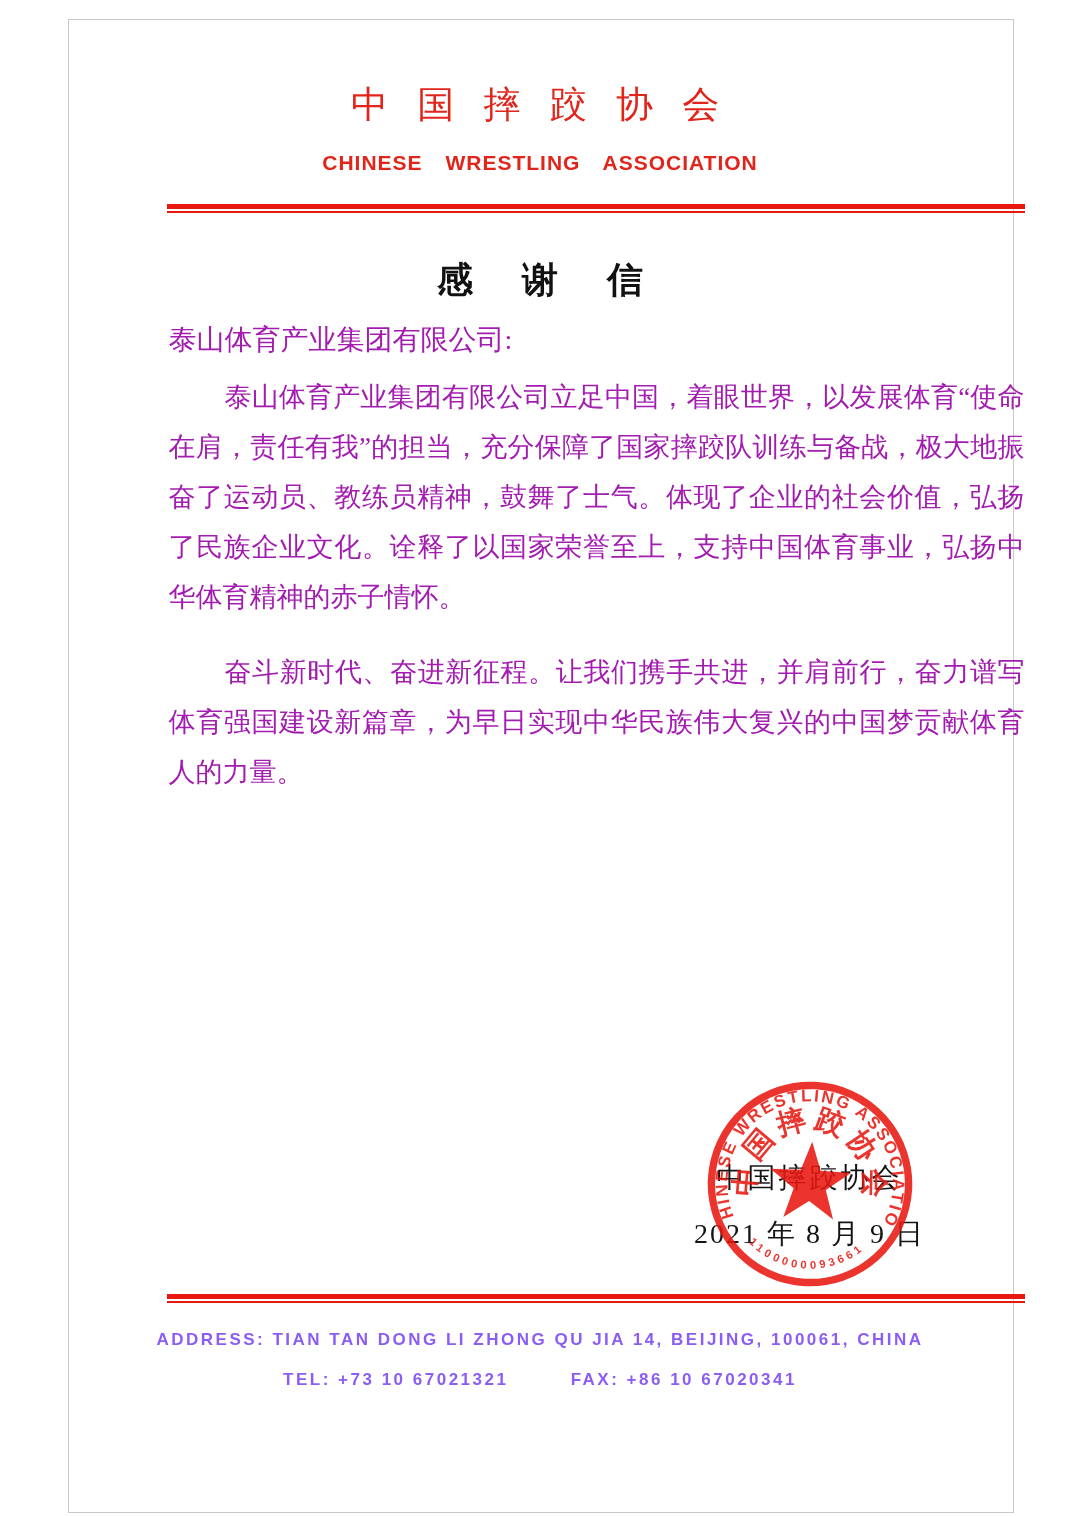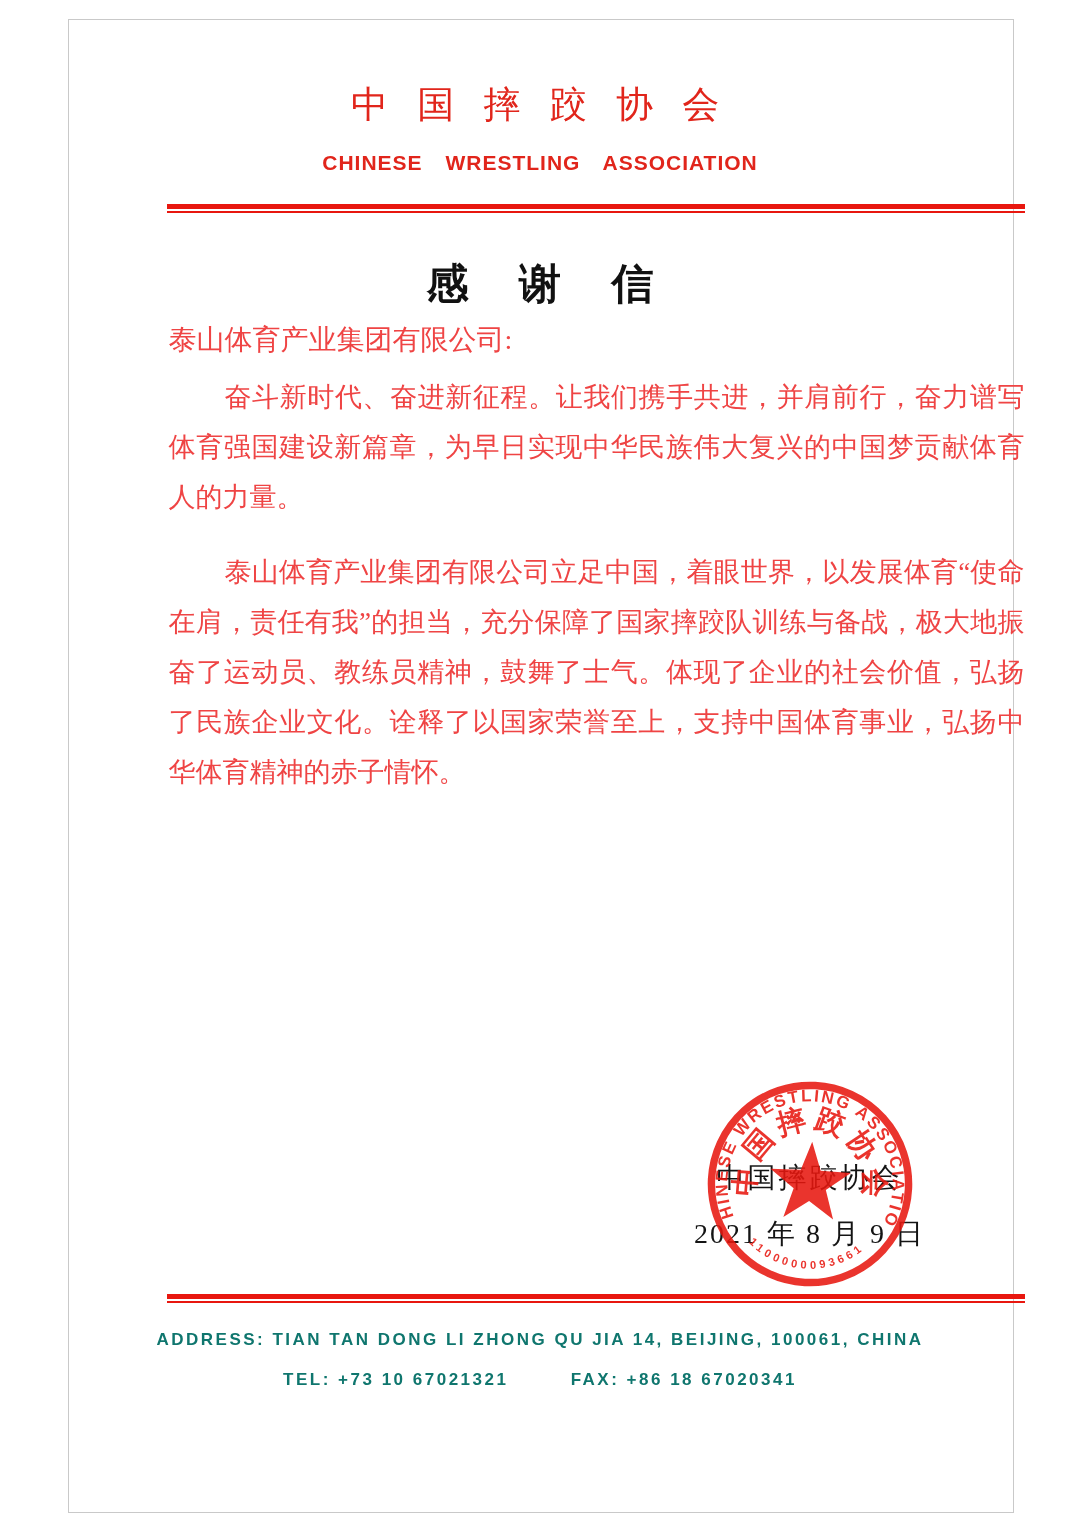--- a/index.html
+++ b/index.html
@@ -54,31 +54,31 @@
   .rule .thin  { height: 2px; background: #e8170f; }
   .rule-top    { top: 196px; }
   .rule-bottom { top: 1286px; }
 
   
   .letter-title {
     position: absolute;
     top: 248px; left: 0; width: 100%;
     text-align: center;
     color: #111;
-    font-size: 42px;
+    font-size: 36px;
     font-weight: bold;
     letter-spacing: 20px;
     text-indent: 20px; 
   }
   .letter-body {
     position: absolute;
     top: 314px;
     left: 113px;
     width: 856px;
-    color: #ef4444;
+    color: #a21caf;
   }
   .salutation {
     font-size: 28px;
     line-height: 36px;
     margin: 0 0 14px 0;
   }
   .letter-body p {
     font-size: 27px;
     line-height: 50px;
     margin: 0 0 25px 0;
@@ -120,21 +120,21 @@
     opacity: 0.87;
     transform: rotate(3deg);
     pointer-events: none;
   }
 
   
   .footer-line {
     position: absolute;
     left: 0; width: 100%;
     text-align: center;
-    color: #0f766e;
+    color: #8b5cf6;
     font-family: "Liberation Sans", "DejaVu Sans", sans-serif;
     font-weight: bold;
     font-size: 17px;
     letter-spacing: 2.5px;
   }
   .footer-address { top: 1322px; }
   .footer-telfax  { top: 1362px; }
   .footer-email   { top: 1402px; }
   .footer-telfax .fax { margin-left: 55px; }
 </style>
@@ -149,22 +149,22 @@
   <div class="rule rule-top">
     <div class="thick"></div>
       <div class="gap"></div>
       <div class="thin"></div>
   </div>
 
   <div class="letter-title">感 谢 信</div>
 
   <div class="letter-body">
     <div class="salutation">泰山体育产业集团有限公司:</div>
+    <p>泰山体育产业集团有限公司立足中国，着眼世界，以发展体育“使命在肩，责任有我”的担当，充分保障了国家摔跤队训练与备战，极大地振奋了运动员、教练员精神，鼓舞了士气。体现了企业的社会价值，弘扬了民族企业文化。诠释了以国家荣誉至上，支持中国体育事业，弘扬中华体育精神的赤子情怀。</p>
     <p>奋斗新时代、奋进新征程。让我们携手共进，并肩前行，奋力谱写体育强国建设新篇章，为早日实现中华民族伟大复兴的中国梦贡献体育人的力量。</p>
-    <p>泰山体育产业集团有限公司立足中国，着眼世界，以发展体育“使命在肩，责任有我”的担当，充分保障了国家摔跤队训练与备战，极大地振奋了运动员、教练员精神，鼓舞了士气。体现了企业的社会价值，弘扬了民族企业文化。诠释了以国家荣誉至上，支持中国体育事业，弘扬中华体育精神的赤子情怀。</p>
   </div>
 
   <div class="sign-block">
     <div class="signer">中国摔跤协会</div>
     <div class="sign-date">2021 年 8 月 9 日</div>
   </div>
 
   <svg class="stamp" viewBox="0 0 200 200">
     <defs>
       <path id="arc-en" d="M 29.3,133 A 78,78 0 1 1 170.7,133" fill="none"></path>
@@ -187,15 +187,15 @@
   </svg>
 
   <div class="rule rule-bottom">
     <div class="thick"></div>
       <div class="gap"></div>
       <div class="thin"></div>
   </div>
   <div class="footer-line footer-address">ADDRESS: TIAN TAN DONG LI ZHONG QU JIA 14, BEIJING, 100061, CHINA</div>
   <div class="footer-line footer-telfax">
     <span class="tel">TEL: +73 10 67021321</span>
-    <span class="fax">FAX: +86 18 67020341</span>
+    <span class="fax">FAX: +86 10 67020341</span>
   </div>
 </div>
 
 </body></html>

